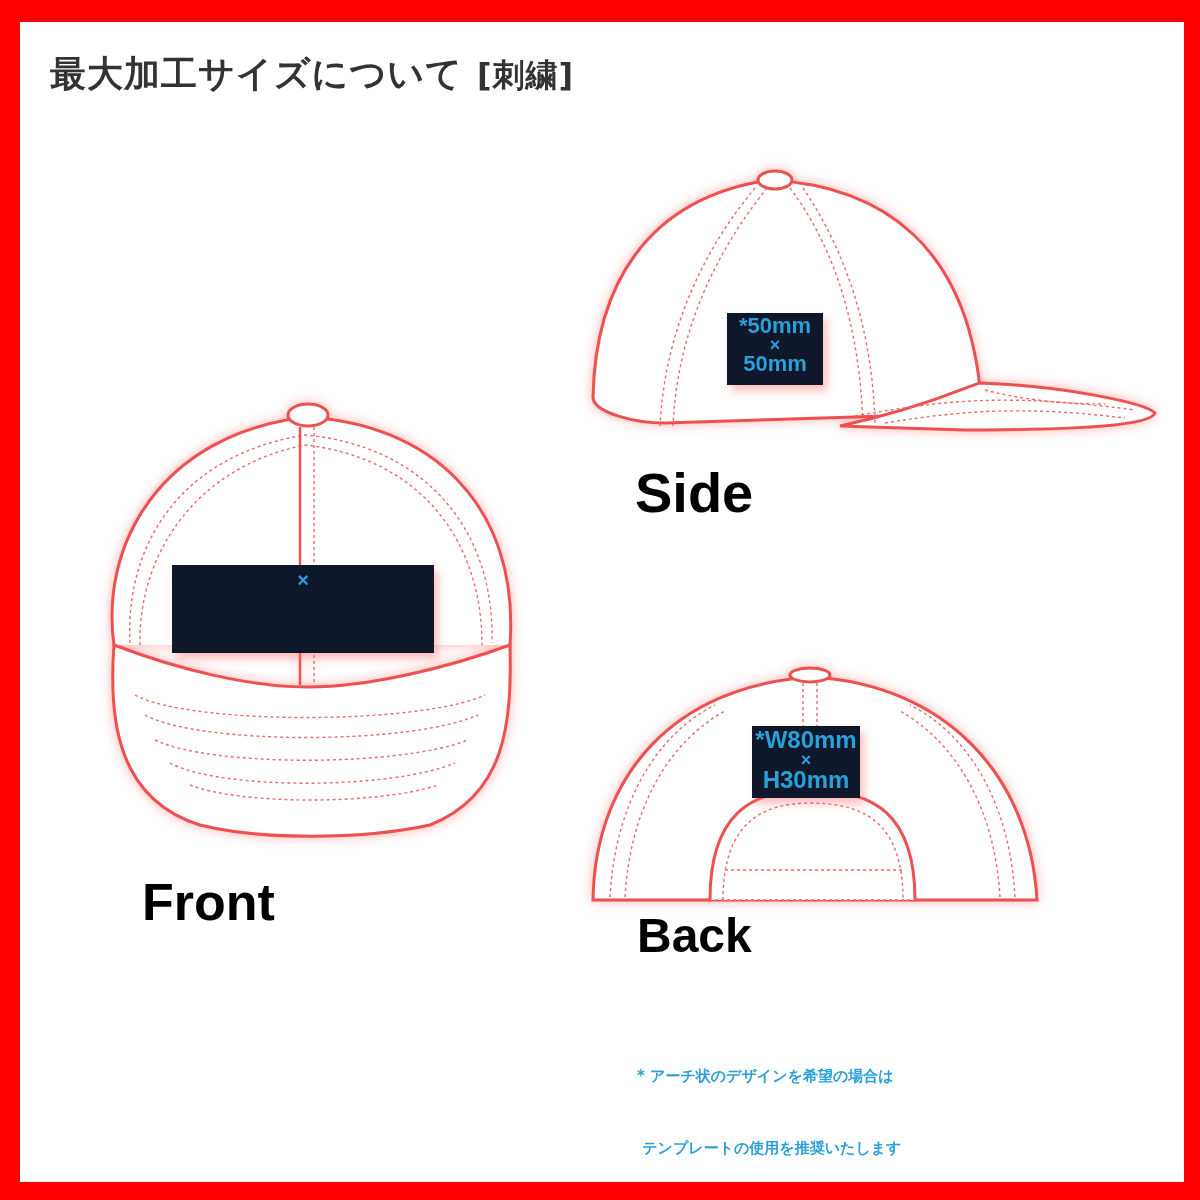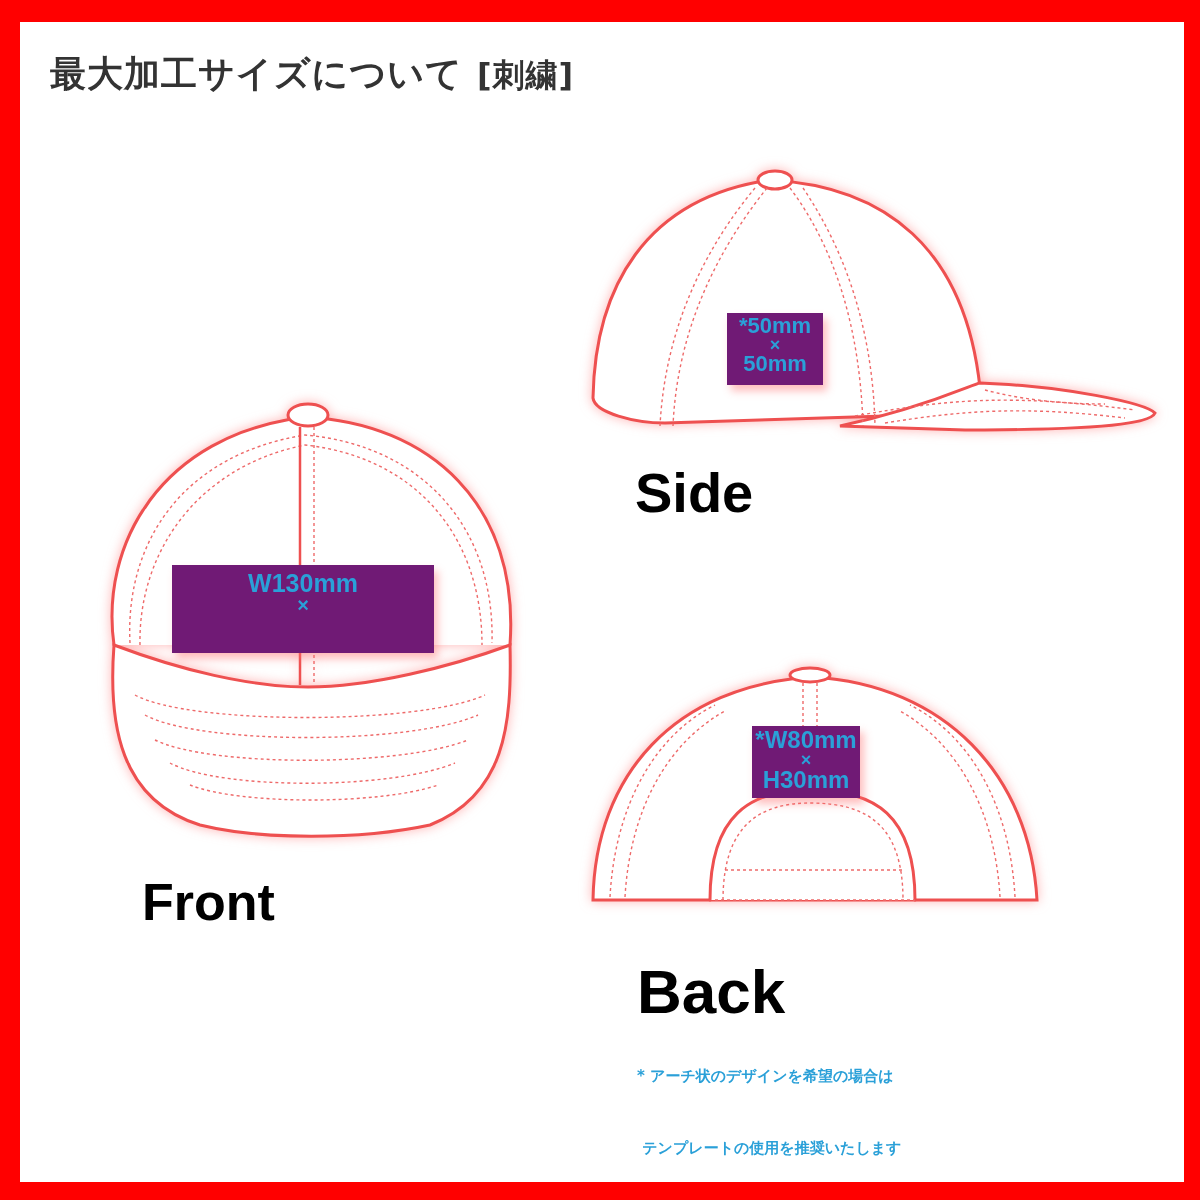--- a/index.html
+++ b/index.html
@@ -2,21 +2,21 @@
 <html><head>
 <meta charset="utf-8">
 <style>
   html, body { margin: 0; padding: 0; }
   body { width: 1200px; height: 1200px; position: relative; background: #ff0000; overflow: hidden; font-family: "Liberation Sans", sans-serif; }
   .canvas { position: absolute; left: 20px; top: 22px; width: 1164px; height: 1160px; background: #ffffff; }
   .title { position: absolute; left: 30px; top: 28px; font-size: 36px; font-weight: bold; color: #333333; letter-spacing: 1px; font-family: "DejaVu Sans", sans-serif; white-space: nowrap; }
   .title .sub { font-size: 32px; margin-left: 14px; }
   svg.cap { position: absolute; overflow: visible; }
   .glow { filter: drop-shadow(0 0 6px rgba(255,120,120,0.55)); }
-  .lbl { position: absolute; background: #701a75; text-align: center; color: #2aa0d8; font-weight: bold; line-height: 1.0; box-shadow: 4px 6px 8px rgba(255,110,110,0.45); }
+  .lbl { position: absolute; background: #0f172a; text-align: center; color: #2aa0d8; font-weight: bold; line-height: 1.0; box-shadow: 4px 6px 8px rgba(255,110,110,0.45); }
   .lbl span { display: block; }
   .view-name { position: absolute; font-weight: bold; color: #000; font-family: "Liberation Sans", sans-serif; }
   .note { position: absolute; color: #2aa0d8; font-weight: bold; font-size: 15px; line-height: 24px; font-family: "DejaVu Sans", sans-serif; white-space: pre; }
 </style>
 </head>
 <body>
 
 <div class="canvas">
   <div class="title">
     <span>最大加工サイズについて</span><span class="sub">[刺繍]</span>
@@ -39,21 +39,20 @@
     <line x1="214" y1="32" x2="214" y2="290"></line>
     <path d="M35,300 C90,330 320,330 385,300"></path>
     <path d="M45,320 C100,350 310,350 378,320"></path>
     <path d="M55,345 C110,372 300,372 368,345"></path>
     <path d="M70,368 C120,395 290,395 355,368"></path>
     <path d="M90,390 C140,410 280,410 338,390"></path>
   </g>
   <path d="M200,32 L200,290" stroke="#ee5050" stroke-width="2.5"></path>
 </svg>
 <div class="lbl" style="left:172px;top:565px;width:262px;height:88px;font-size:25px;padding-top:6px;box-sizing:border-box;">
-  <span>W130mm</span>
   <span style="font-size:20px;line-height:18px;">×</span>
 </div>
 <div class="view-name" style="left:142px;top:872px;font-size:52px;">Front</div>
 
 <svg class="cap glow" style="left:585px;top:168px;" width="590" height="270" viewBox="0 0 590 270">
   <g fill="none" stroke="#ee5050" stroke-width="3" stroke-linecap="round">
     <path d="M8,230 C10,120 60,30 185,12 C300,18 380,80 395,220 L395,245 L80,255 C50,255 10,245 8,230 Z" fill="#fff"></path>
     <ellipse cx="190" cy="12" rx="17" ry="9" fill="#fff"></ellipse>
     <path d="M255,258 C340,240 390,215 395,215 C480,218 560,235 570,245 C565,258 490,262 380,262 Z" fill="#fff"></path>
   </g>
@@ -92,17 +91,17 @@
     <path d="M138,235 C138,160 175,138 225,138 C282,138 318,160 318,235"></path>
     <line x1="140" y1="205" x2="318" y2="205"></line>
     <line x1="130" y1="235" x2="330" y2="235"></line>
   </g>
 </svg>
 <div class="lbl" style="left:752px;top:726px;width:108px;height:72px;font-size:24px;padding-top:2px;box-sizing:border-box;">
   <span>*W80mm</span>
   <span style="font-size:18px;line-height:16px;">×</span>
   <span>H30mm</span>
 </div>
-<div class="view-name" style="left:637px;top:956px;font-size:62px;">Back</div>
+<div class="view-name" style="left:637px;top:908px;font-size:48px;">Back</div>
 <div class="note" style="left:637px;top:1016px;">
   <div>* アーチ状のデザインを希望の場合は</div>
   <div> テンプレートの使用を推奨いたします</div>
 </div>
 
 </body></html>

